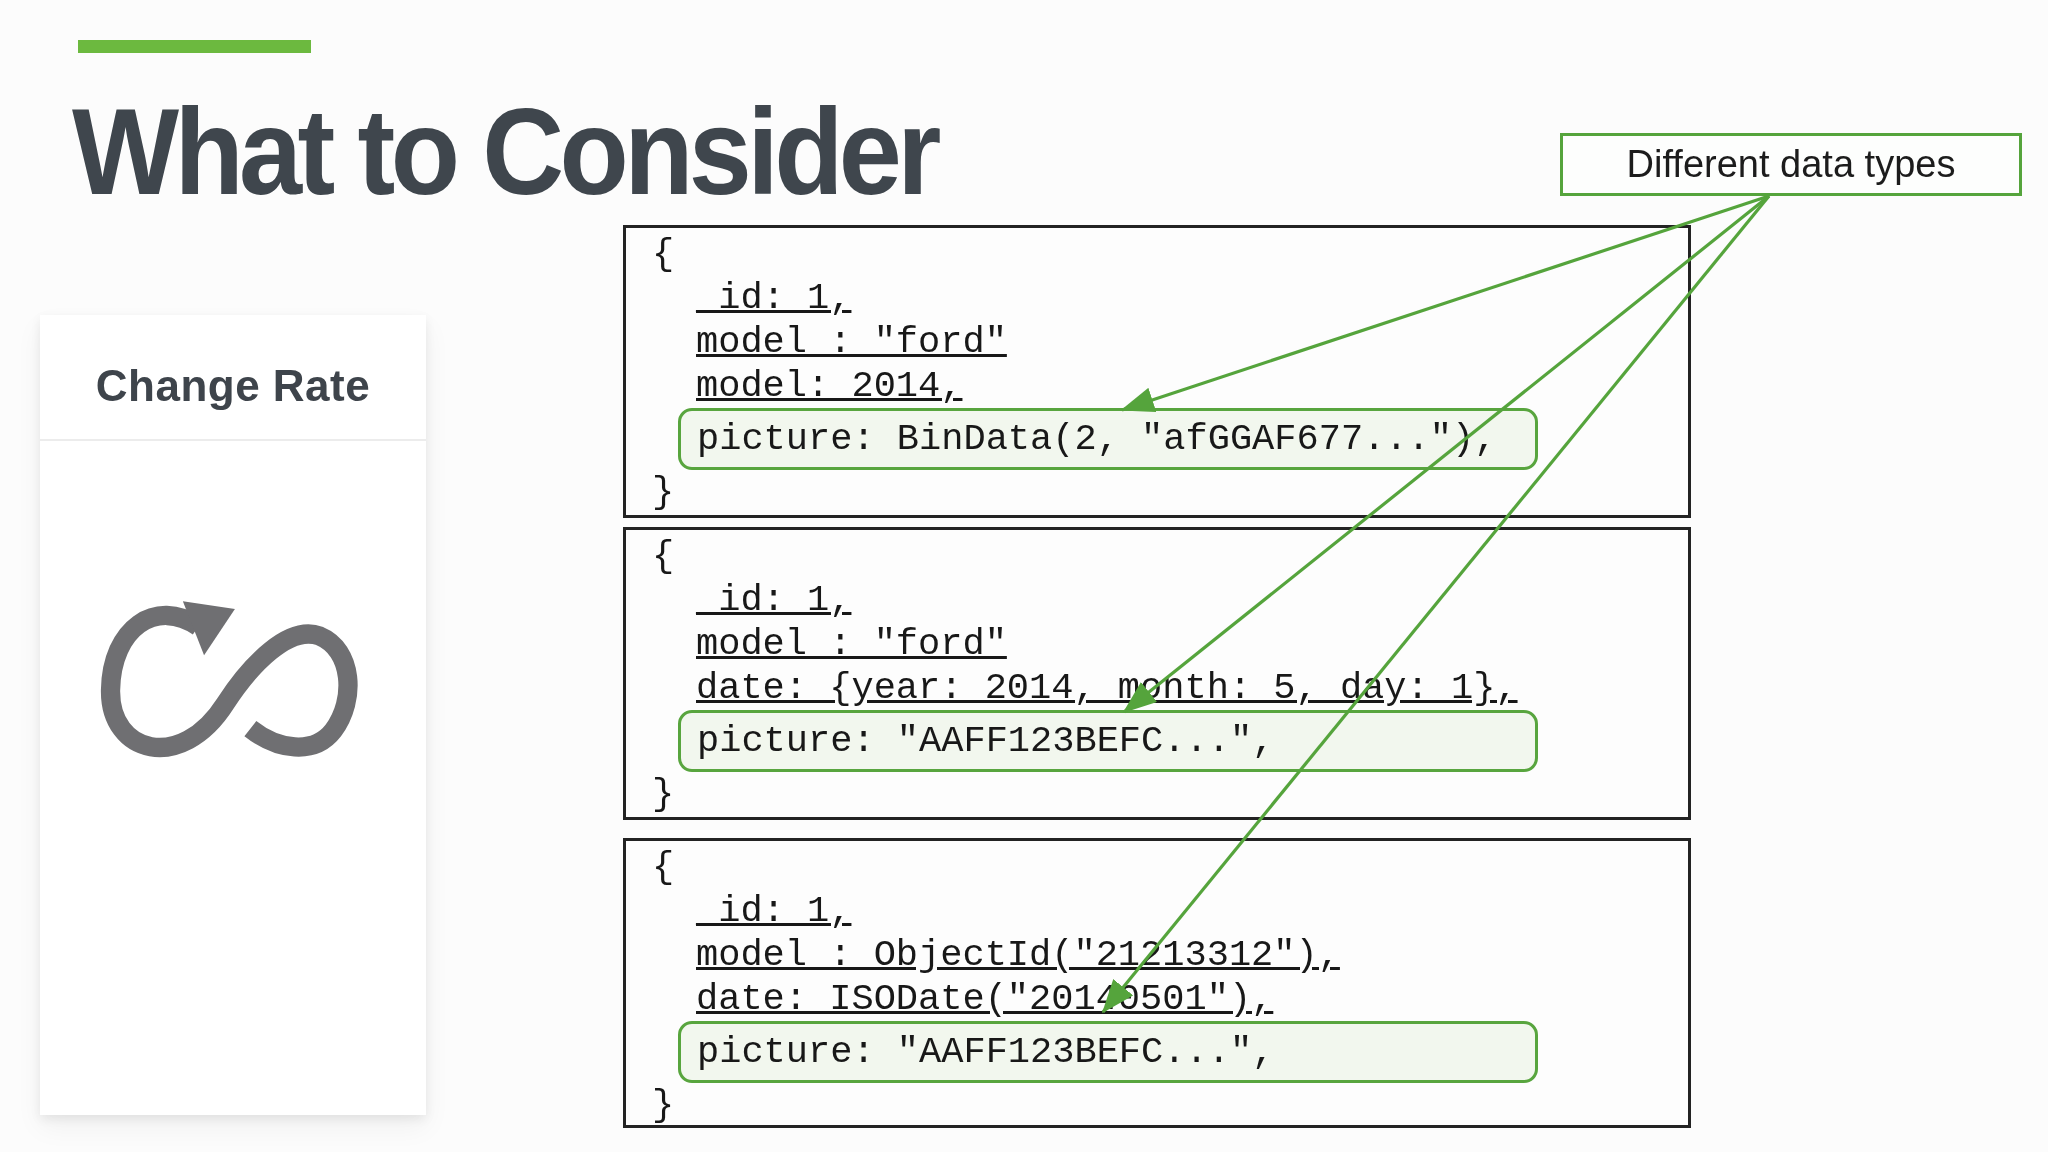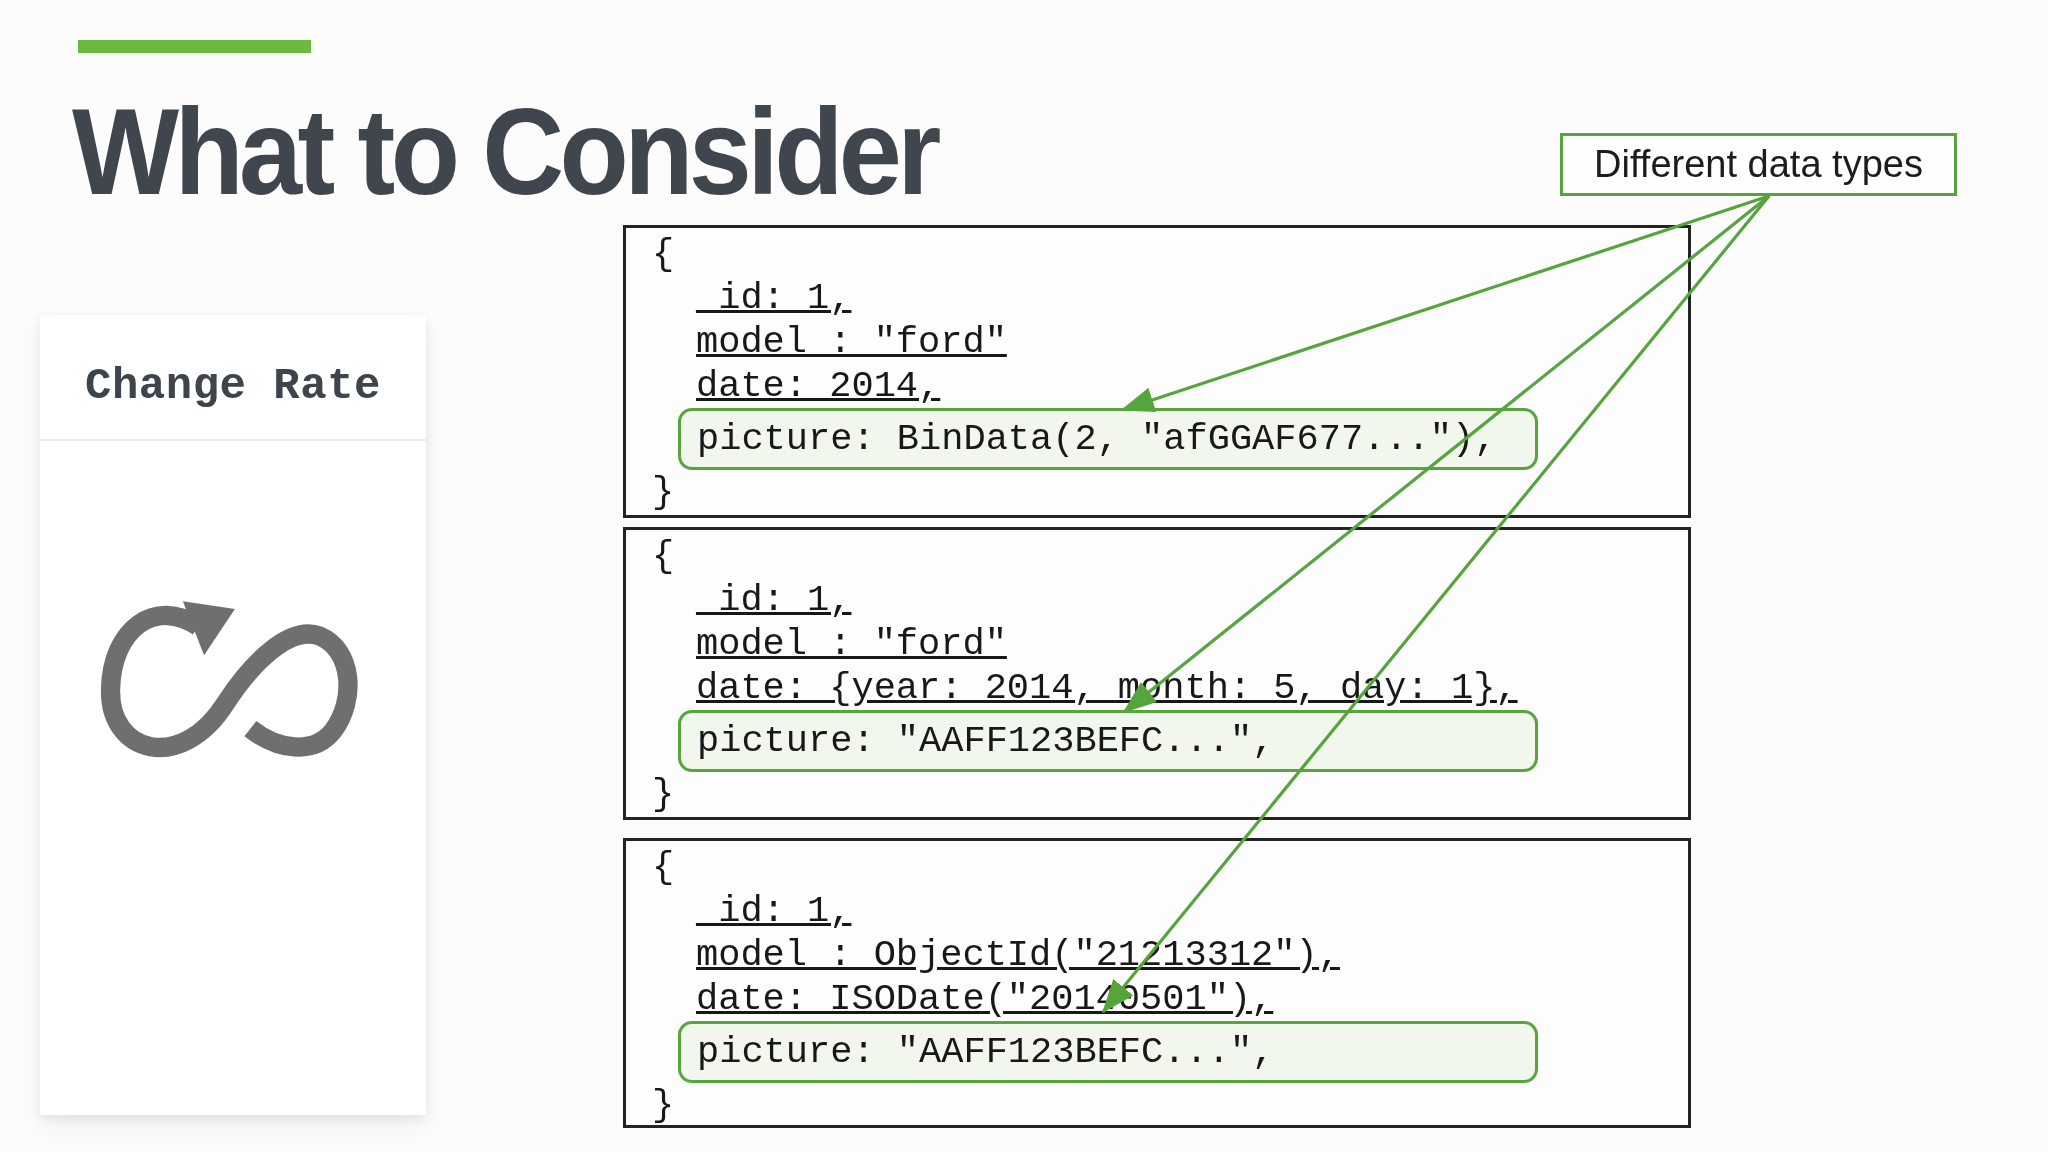--- a/index.html
+++ b/index.html
@@ -27,21 +27,20 @@
     transform:scaleX(.93); transform-origin:left top;
     white-space:nowrap;
   }
 
   
   .sidebar-card {
     position:absolute; left:40px; top:315px;
     width:386px; height:800px;
     background:#ffffff;
     box-shadow:0 4px 10px rgba(0,0,0,.07), 0 12px 26px rgba(0,0,0,.05);
-    font-family:Liberation Mono, monospace;
   }
   .sidebar-heading {
     padding-top:46px;
     text-align:center;
     font-size:44px; font-weight:700;
     color:#3e444b; letter-spacing:0.5px;
   }
   .sidebar-divider {
     margin-top:28px;
     border-top:2px solid #ececec;
@@ -49,21 +48,21 @@
   }
   .sidebar-icon-wrap {
     margin:140px auto 0;
     width:270px; height:195px;
   }
   .sidebar-icon-wrap svg { width:100%; height:100%; display:block; }
 
   
   .callout-box {
     position:absolute; left:1560px; top:133px;
-    width:397px; height:63px;
+    width:462px; height:63px;
     background:#fdfefd;
     border:3px solid #55a43c;
     display:flex; align-items:center; justify-content:center;
     font-size:38px; color:#1c1c1c;
     white-space:nowrap;
   }
 
   
   .codebox {
     position:absolute; left:623px;
@@ -122,21 +121,21 @@
 </div>
 
 <div class="callout-box">
   <span>Different data types</span>
 </div>
 
 <div class="codebox doc1">
   <div class="cl">{</div>
   <div class="cl ind">_id: 1,</div>
   <div class="cl ind">model : "ford"</div>
-  <div class="cl ind">date: 2014,</div>
+  <div class="cl ind">model: 2014,</div>
   <div class="cl hl-row">
     <div class="hl">picture: BinData(2, "afGGAF677..."),</div>
   </div>
   <div class="cl">}</div>
 </div>
 
 <div class="codebox doc2">
   <div class="cl">{</div>
   <div class="cl ind">_id: 1,</div>
   <div class="cl ind">model : "ford"</div>

